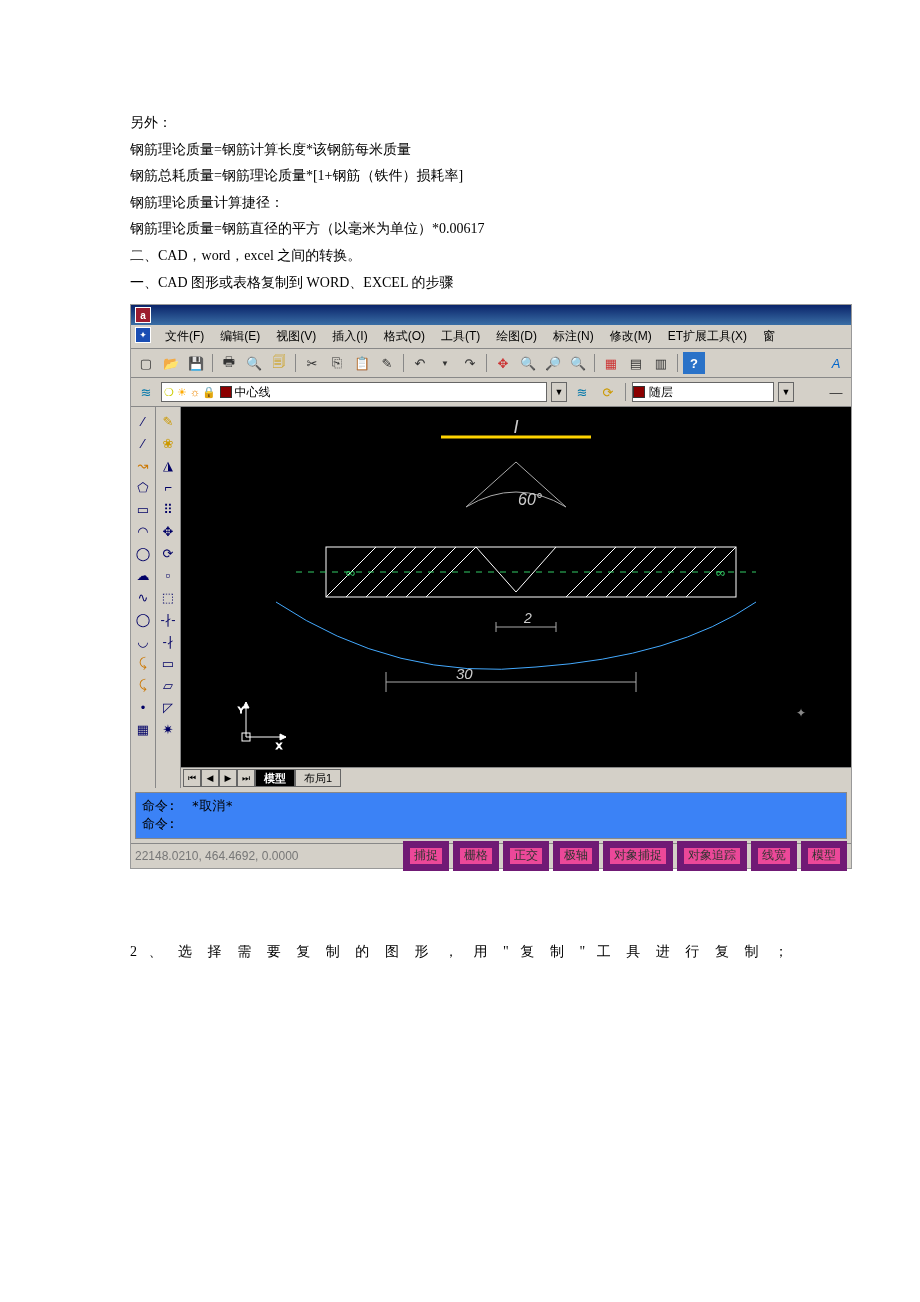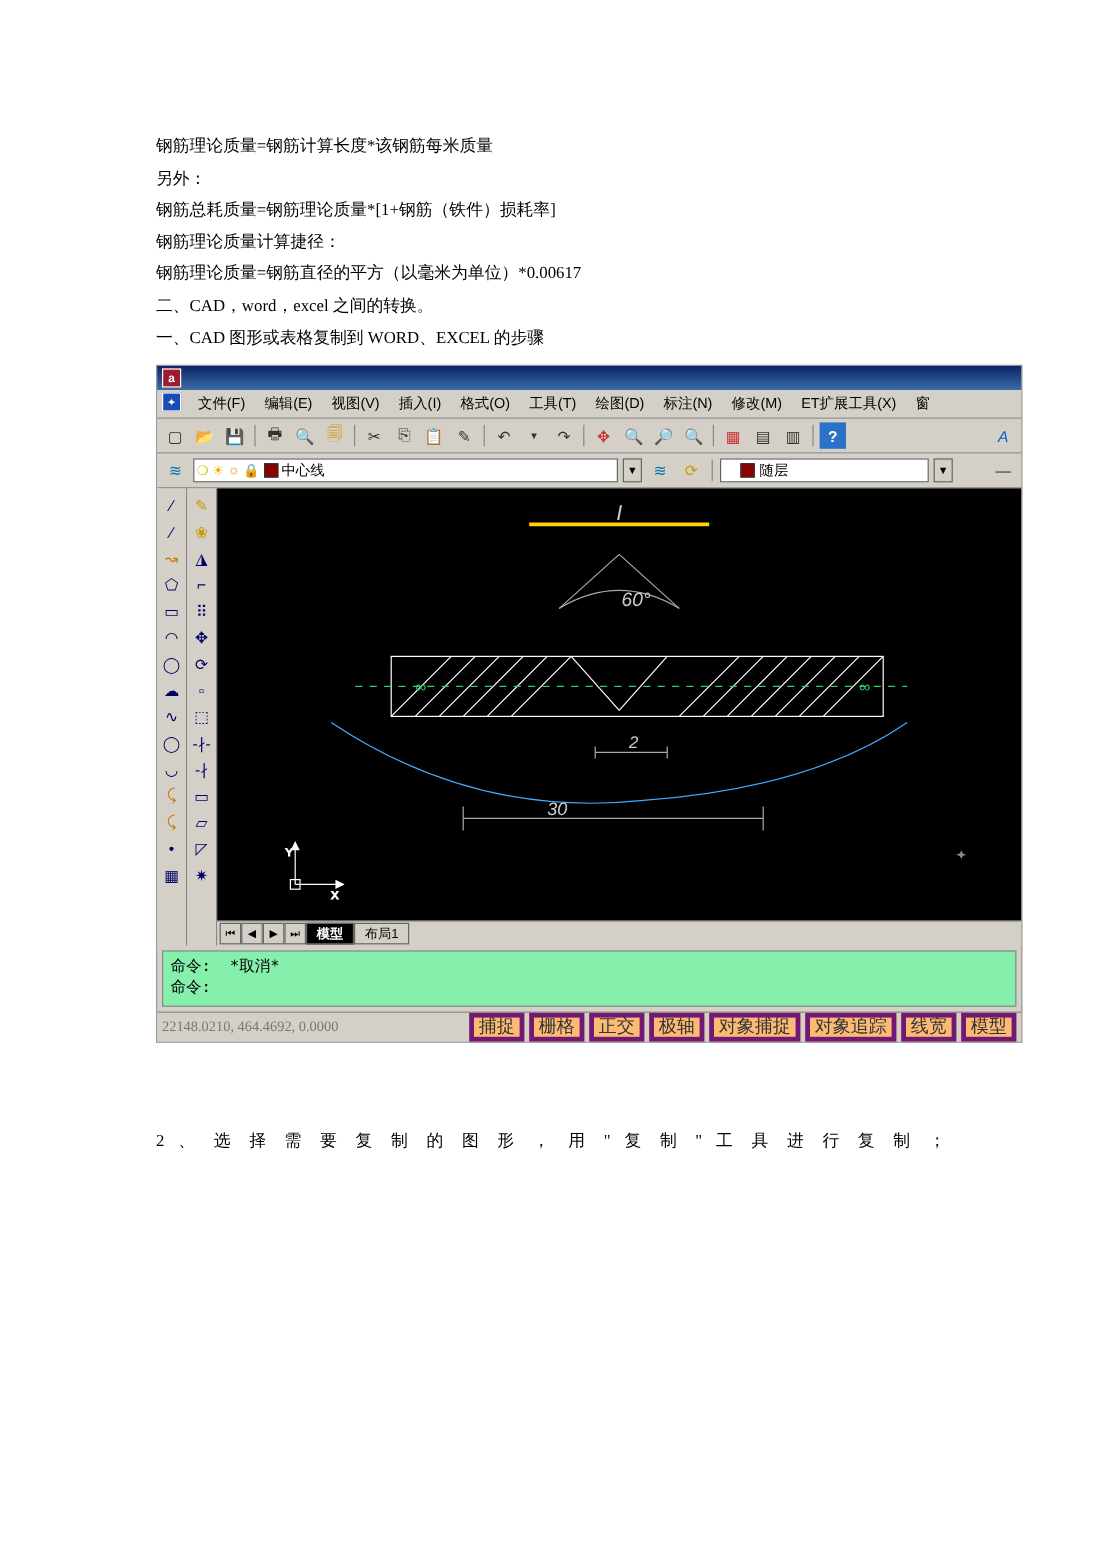--- a/index.html
+++ b/index.html
@@ -113,21 +113,21 @@
   .dd-btn {
     width: 14px; height: 18px;
     background: #d4d0c8;
     border: 1px solid #666;
     display: inline-flex; align-items: center; justify-content: center;
     font-size: 9px;
   }
   .layer-combo2 {
     display: flex; align-items: center;
     background: #fff; border: 1px solid #666;
-    height: 18px; padding: 0 16px; gap: 4px;
+    height: 18px; padding: 0 0; gap: 4px;
     width: 140px;
   }
   .right-pipe {
     width: 16px; border-left: 1px solid #888; margin-left: 6px;
   }
 
   .workspace {
     position: relative;
     display: flex;
   }
@@ -170,21 +170,21 @@
     font-size: 9px;
   }
   .tabrow .tab {
     padding: 0 8px; border: 1px solid #666; background: #d4d0c8; height: 16px;
     display: inline-flex; align-items: center; font-size: 11px;
   }
   .tabrow .tab.active { background: #fff; font-weight: bold; }
 
   .cmdbox {
     padding: 4px 6px;
-    background: #86efac;
+    background: #3b82f6;
     border: 1px solid #888;
     margin: 4px;
     font-family: "SimSun", monospace;
     font-size: 13px;
     line-height: 1.4;
   }
   .cmd-hi {
     border: 2px solid #c00;
     border-radius: 10px;
     padding: 0 4px;
@@ -197,39 +197,39 @@
     align-items: center;
     background: #d4d0c8;
     border-top: 1px solid #888;
     padding: 2px 4px;
     height: 20px;
     gap: 4px;
     font-size: 12px;
     color: #333;
   }
   .sbtn {
-    border: 4px solid #701a75;
+    border: 7px solid #701a75;
     padding: 0 4px;
-    background: #fdba74;
+    background: #ec4899;
     height: 16px;
     display: inline-flex; align-items: center;
-    font-size: 15px;
-  }
-  .coords { flex: 1; color: #777; font-family: Liberation Serif, serif; }
+    font-size: 12px;
+  }
+  .coords { flex: 1; color: #777; }
 
   .step2 {
     margin-top: 70px;
   }
 </style>
 </head>
 <body>
 
 <div class="page">
+  <p class="para">另外：</p>
   <p class="para">钢筋理论质量=钢筋计算长度*该钢筋每米质量</p>
-  <p class="para">另外：</p>
   <p class="para">钢筋总耗质量=钢筋理论质量*[1+钢筋（铁件）损耗率]</p>
   <p class="para">钢筋理论质量计算捷径：</p>
   <p class="para">钢筋理论质量=钢筋直径的平方（以毫米为单位）*0.00617</p>
 
   <p class="para section-gap">二、CAD，word，excel 之间的转换。</p>
 
   <p class="para step-gap">一、CAD 图形或表格复制到 WORD、EXCEL 的步骤</p>
 
   <div class="shot">
 

